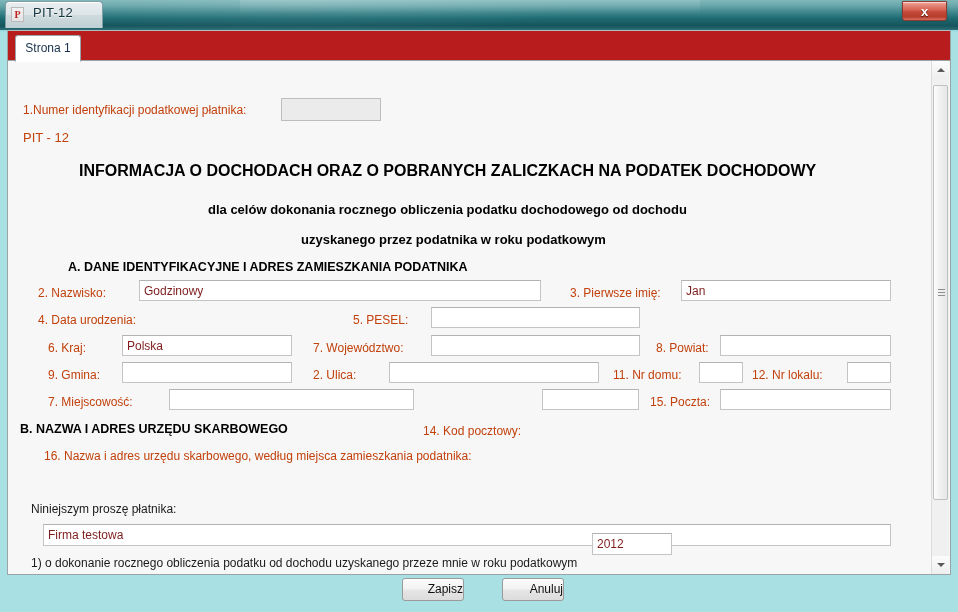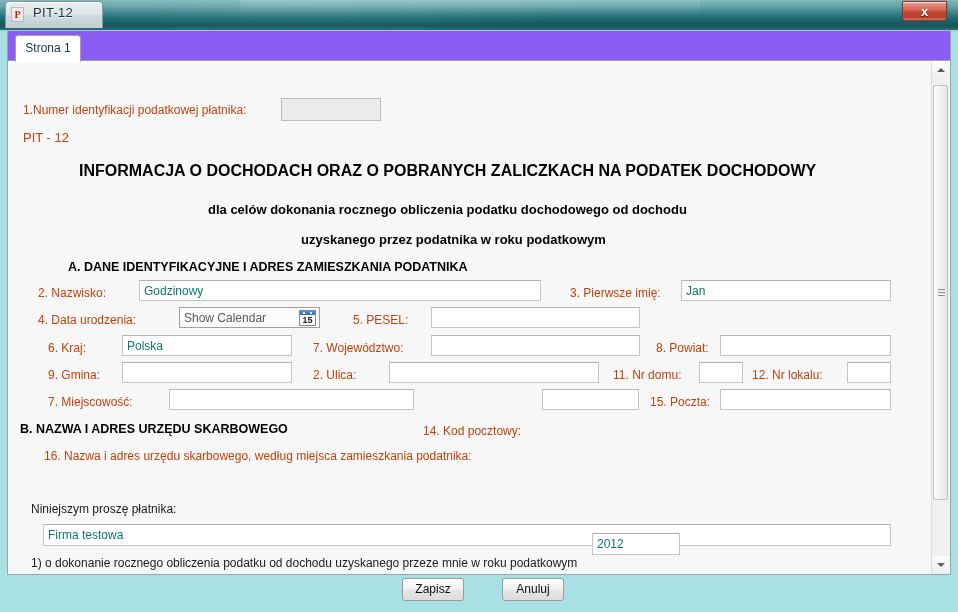--- a/index.html
+++ b/index.html
@@ -109,21 +109,21 @@
     width: 944px; height: 545px;
     background: #f6f6f6;
     border: 1px solid #9aa4a6;
     border-top: 1px solid #b4bcbe;
   }
 
   
   #tabstrip {
     position: absolute;
     left: 0; top: 0; width: 942px; height: 30px;
-    background: #8b5cf6;
+    background: #b91c1c;
   }
   #tabstrip .baseline {
     position: absolute;
     left: 0; bottom: 0; width: 942px; height: 1px;
     background: #9aa4a6;
   }
   #tab-strona1 {
     position: absolute;
     left: 7px; top: 4px;
     width: 66px; height: 27px;
@@ -185,21 +185,21 @@
     font-weight: bold;
     color: #000;
     white-space: nowrap;
   }
   .fld {
     position: absolute;
     background: #ffffff;
     border: 1px solid #c4c4c4;
     border-top-color: #b3b3b3;
     font-size: 12px;
-    color: #0f766e;
+    color: #7f1d1d;
     padding: 0 4px;
     line-height: 1;
     display: flex;
     align-items: center;
     overflow: hidden;
     white-space: nowrap;
   }
   .fld.disabled {
     background: #ebebeb;
     border-color: #bdbdbd;
@@ -286,21 +286,21 @@
   .btn {
     position: absolute;
     top: 3px;
     width: 62px; height: 23px;
     background: linear-gradient(to bottom, #fbfbfb 0%, #f2f2f2 48%, #e6e6e6 52%, #dcdcdc 100%);
     border: 1px solid #9a9a9a;
     border-radius: 3px;
     font-size: 12px;
     color: #111;
     line-height: 21px;
-    text-align: center;
+    text-align: right;
     box-shadow: inset 0 1px 0 #ffffff;
   }
   #btn-zapisz { left: 395px; }
   #btn-anuluj { left: 495px; }
 </style>
 </head>
 <body>
 
 <div id="window">
 
@@ -340,30 +340,20 @@
         <div class="heading-sub" style="left:292px; top:171px;">uzyskanego przez podatnika w roku podatkowym</div>
 
         <div class="section" style="left:11px; top:199px;margin-left:48px;">A. DANE IDENTYFIKACYJNE I ADRES ZAMIESZKANIA PODATNIKA</div>
 
         <div class="lbl" style="left:29px; top:225px;">2. Nazwisko:</div>
         <div class="fld" style="left:130px; top:219px; width:402px; height:21px;">Godzinowy</div>
         <div class="lbl" style="left:561px; top:225px;">3. Pierwsze imię:</div>
         <div class="fld" style="left:672px; top:219px; width:210px; height:21px;">Jan</div>
 
         <div class="lbl" style="left:29px; top:252px;">4. Data urodzenia:</div>
-        <div class="fld datepick" style="left:170px; top:246px; width:141px; height:21px;">
-          <span>Show Calendar</span>
-          <span class="cal-icon">
-            <span class="bar">
-                <i class="a"></i>
-                <i class="b"></i>
-              </span>
-            <span class="num">15</span>
-          </span>
-        </div>
         <div class="lbl" style="left:344px; top:252px;">5. PESEL:</div>
         <div class="fld" style="left:422px; top:246px; width:209px; height:21px;"></div>
 
         <div class="lbl" style="left:39px; top:280px;">6. Kraj:</div>
         <div class="fld" style="left:113px; top:274px; width:170px; height:21px;">Polska</div>
         <div class="lbl" style="left:304px; top:280px;">7. Województwo:</div>
         <div class="fld" style="left:422px; top:274px; width:209px; height:21px;"></div>
         <div class="lbl" style="left:647px; top:280px;">8. Powiat:</div>
         <div class="fld" style="left:711px; top:274px; width:171px; height:21px;"></div>
 
@@ -384,21 +374,21 @@
         <div class="fld" style="left:711px; top:328px; width:171px; height:21px;"></div>
 
         <div class="section" style="left:11px; top:361px;">B. NAZWA I ADRES URZĘDU SKARBOWEGO</div>
 
         <div class="lbl" style="left:35px; top:388px;">16. Nazwa i adres urzędu skarbowego, według miejsca zamieszkania podatnika:</div>
 
         <div class="lbl-reg" style="left:22px; top:441px;">Niniejszym proszę płatnika:</div>
         <div class="fld" style="left:34px; top:463px; width:848px; height:22px;text-align:right;">Firma testowa</div>
 
         <div class="lbl-reg" style="left:22px; top:495px;">1) o dokonanie rocznego obliczenia podatku od dochodu uzyskanego przeze mnie w roku podatkowym</div>
-        <div class="fld" style="left:583px; top:472px; width:88px; height:22px;">2012</div>
+        <div class="fld" style="left:583px; top:472px; width:80px; height:22px;">2012</div>
 
       </div>
     </div>
 
     <div id="vscroll">
       <div class="sb-btn up">
         <span class="sb-arrow"></span>
       </div>
       <div id="sb-thumb">
         <span class="grip"></span>

